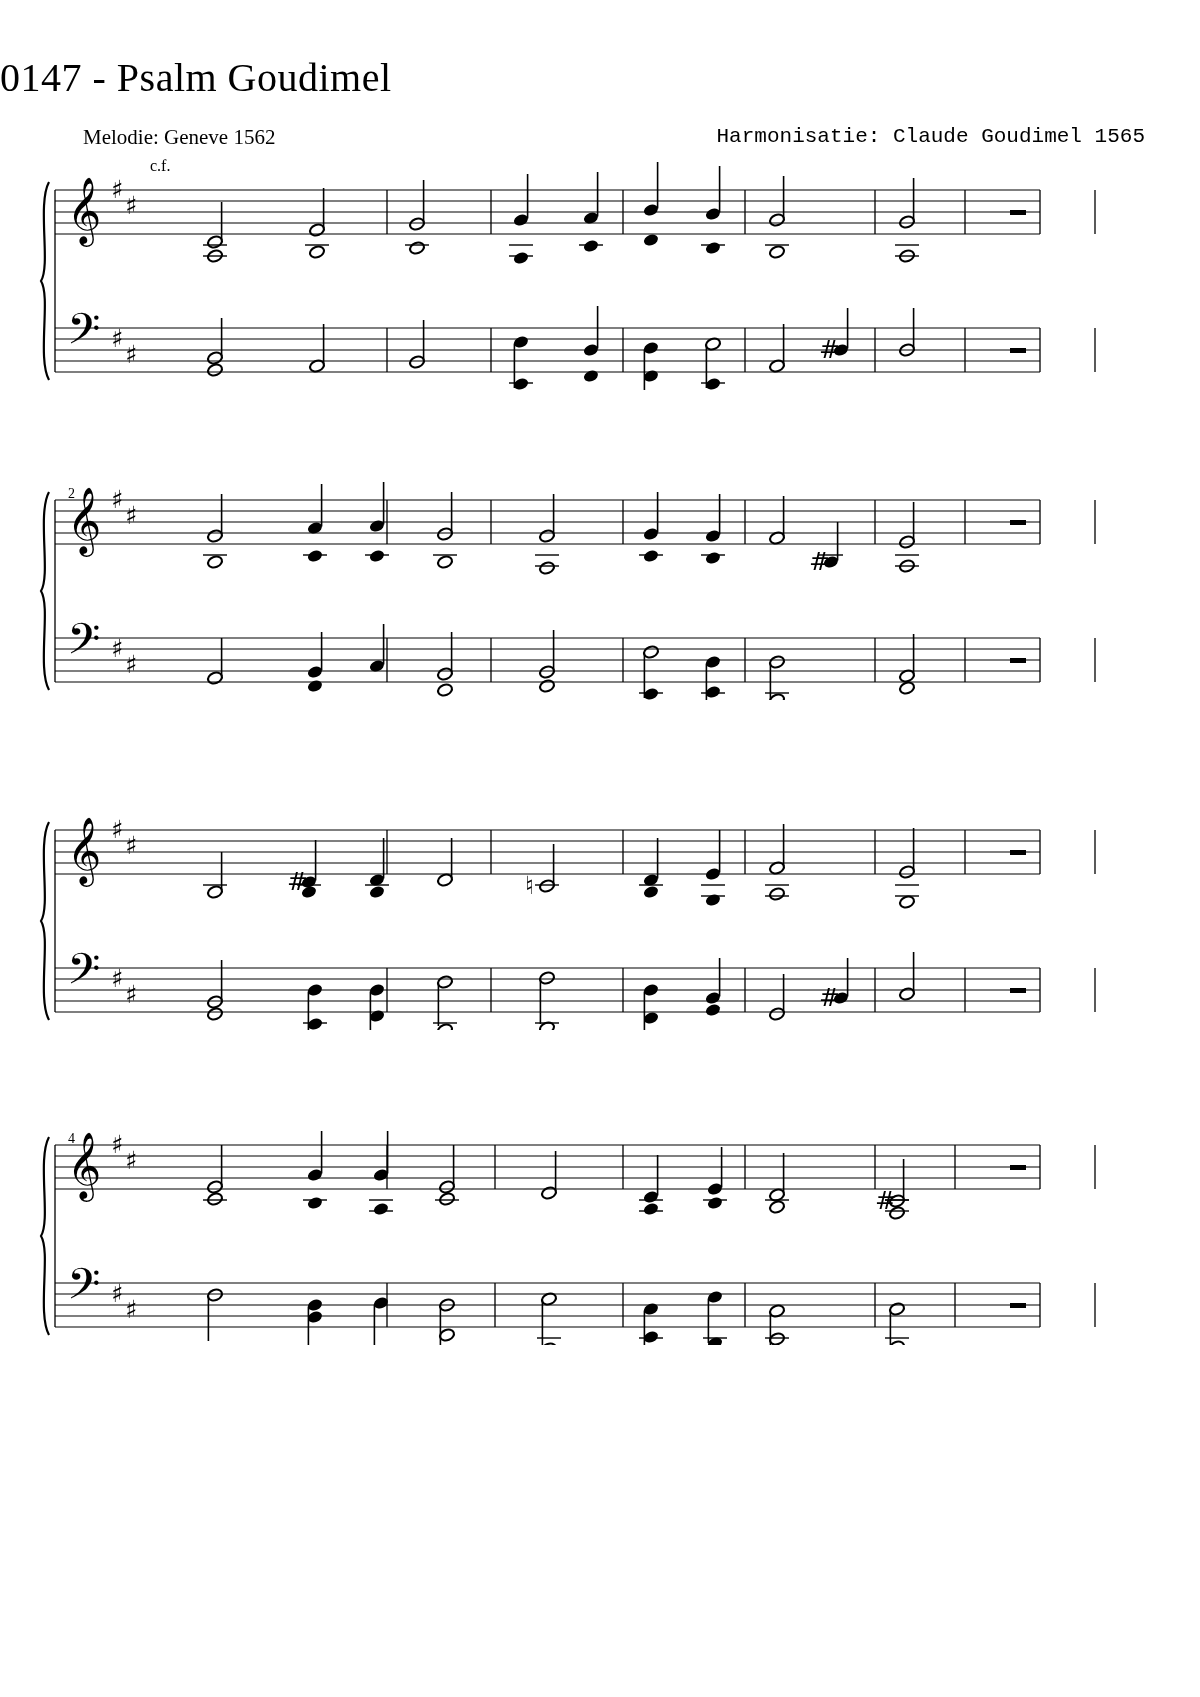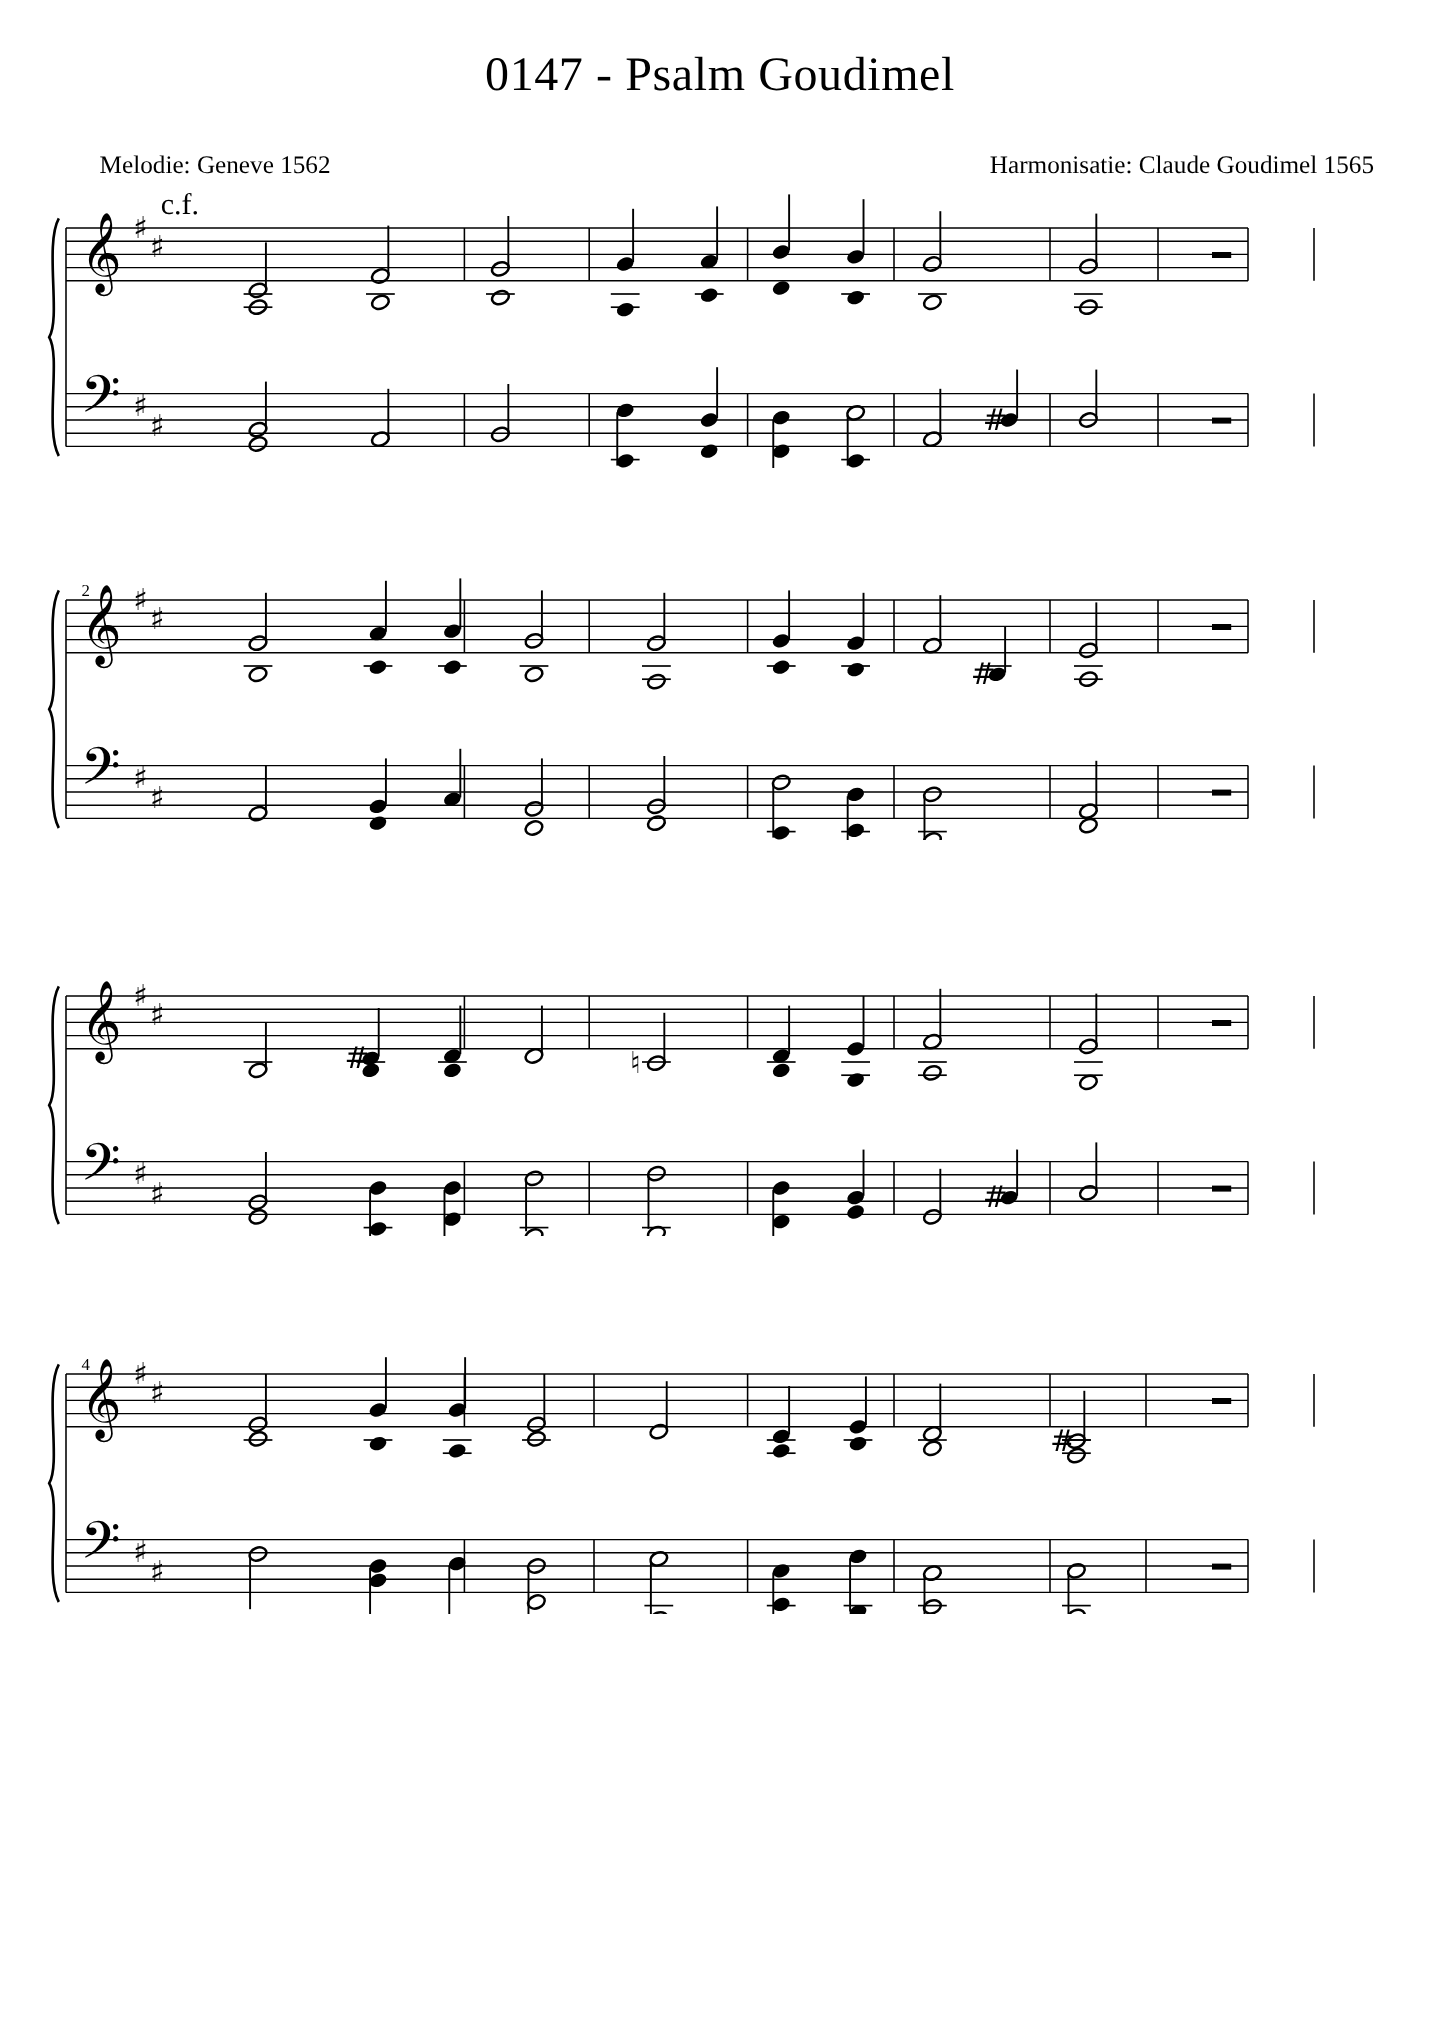--- a/index.html
+++ b/index.html
@@ -13,45 +13,46 @@
   }
   .page {
     position: relative;
     width: 1200px;
     height: 1697px;
     background: #ffffff;
     overflow: hidden;
   }
   .title {
     position: absolute;
-    top: 38px;
+    top: 54px;
     left: 0;
     width: 1200px;
-    text-align: center;
+    text-align: left;
     font-size: 40px;
     letter-spacing: 0.5px;
   }
   .credit-left {
     position: absolute;
     top: 125px;
     left: 55px;
     font-size: 21px;
     margin-left: 28px;
   }
   .credit-right {
     position: absolute;
     top: 125px;
     right: 55px;
     font-size: 21px;
+    font-family: Liberation Mono, monospace;
   }
   .cf-label {
     position: absolute;
     top: 157px;
-    left: 134px;
-    font-size: 25px;
+    left: 150px;
+    font-size: 16px;
   }
   .system {
     position: absolute;
     left: 0;
     width: 1200px;
   }
   .sysnum {
     position: absolute;
     font-size: 14px;
     left: 68px;

